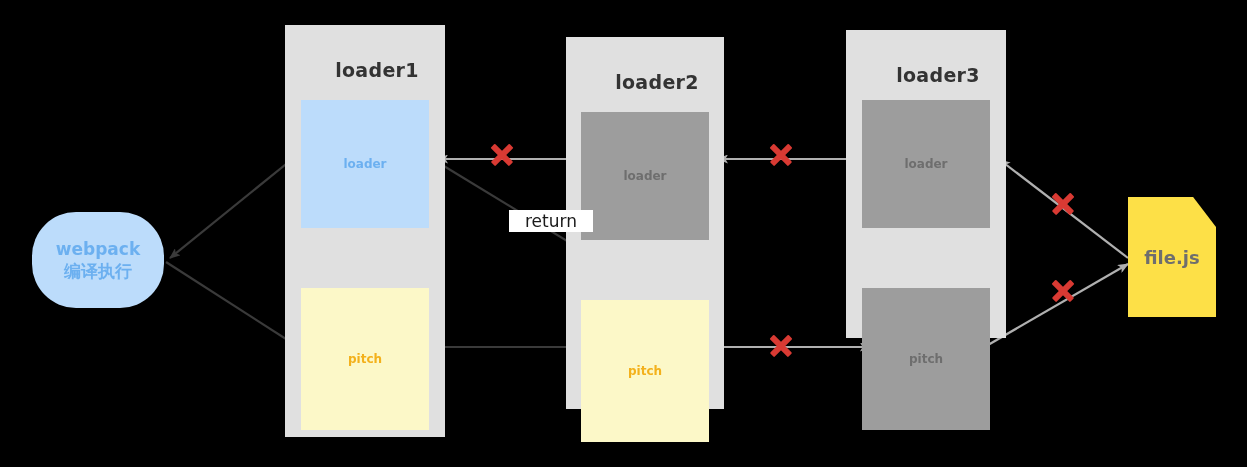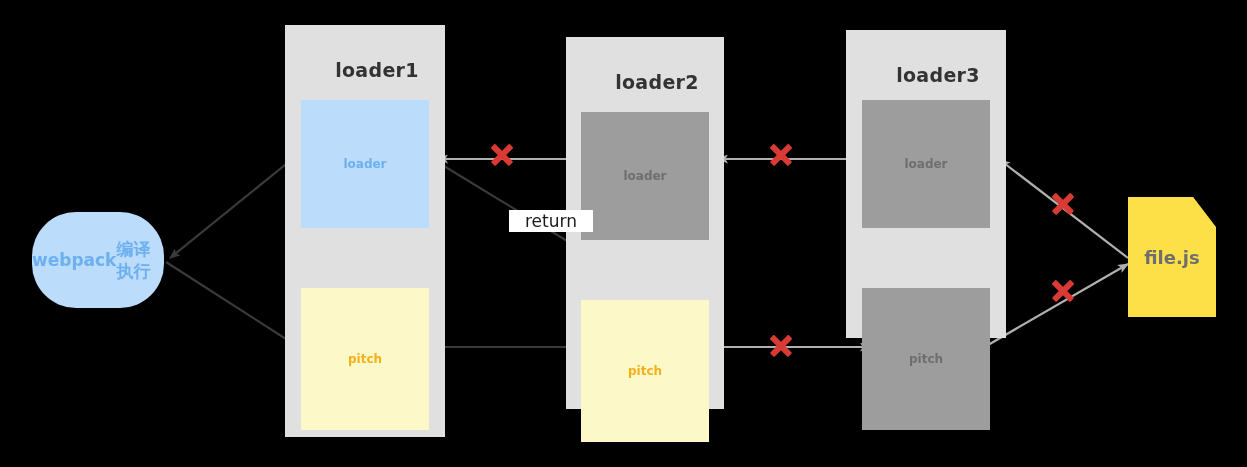--- a/index.html
+++ b/index.html
@@ -58,21 +58,21 @@
   .box-disabled {
     background: #9d9d9d;
     color: #6e6e6e;
   }
   
   .webpack-node {
     position: absolute;
     background: #bcdcfb;
     border-radius: 44px;
     display: flex;
-    flex-direction: row;
+    flex-direction: column;
     align-items: center;
     justify-content: center;
     line-height: 1.32;
     font-size: 17px;
     font-weight: bold;
     color: #6cb0f0;
   }
   
   .file-node {
     position: absolute;

